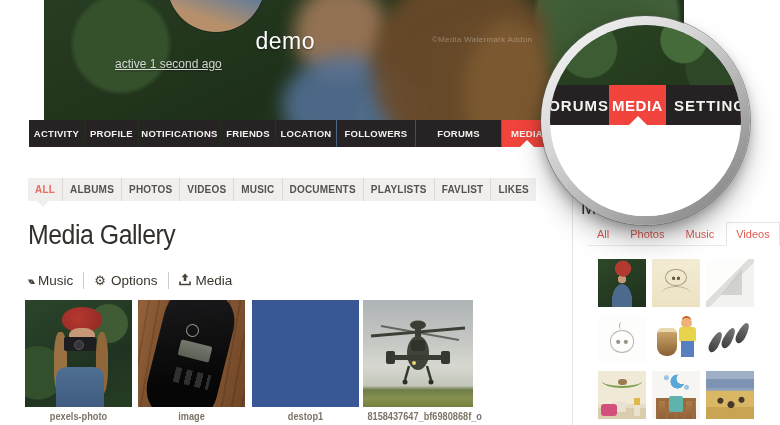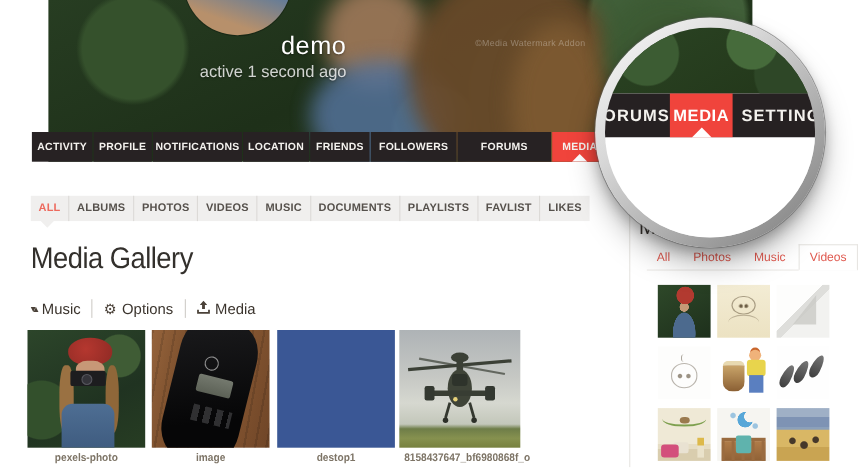--- a/index.html
+++ b/index.html
@@ -21,22 +21,22 @@
   .blob.hair  { left:328px; top:-30px; width:185px; height:195px; background:#6b4a2a; opacity:.92; }
   .blob.hair2 { left:420px; top:20px;  width:90px;  height:150px; background:#8a6336; opacity:.6; }
   .blob.pine  { left:505px; top:-10px; width:120px; height:120px; background:#3c5a33; opacity:.85; }
   .watermark { position:absolute; left:388px; top:35px; font-size:8px; color:rgba(255,255,255,.3); letter-spacing:.3px; }
 
   .avatar { position:absolute; left:167px; top:-66px; width:98px; height:98px; border-radius:50%;
     background: linear-gradient(200deg, #8fa3b5 15%, #5c7a9c 48%, #b7906b 80%);
     box-shadow:0 0 0 1px rgba(0,0,0,.25); }
   .username { position:absolute; left:115px; top:28px; width:200px; text-align:right;
     color:#fff; font-size:23px; font-weight:400; letter-spacing:.5px; text-shadow:0 1px 2px rgba(0,0,0,.4); }
-  .activity-status { position:absolute; left:115px; top:57px; width:200px; text-align:right;
-    color:rgba(255,255,255,.8); font-size:15px; text-shadow:0 1px 2px rgba(0,0,0,.4); }
+  .activity-status { position:absolute; left:115px; top:57px; width:200px; text-align:left;
+    color:rgba(255,255,255,.8); font-size:12px; text-shadow:0 1px 2px rgba(0,0,0,.4);text-decoration:underline; }
 
   
   .navbar { position:absolute; left:29px; top:120px; height:27px; display:flex; gap:1px; z-index:3; }
   .nav-item { height:27px; display:flex; align-items:center; justify-content:center;
     background:#272223; color:#f4f2ee; font-size:9.5px; font-weight:700; letter-spacing:.25px;
     white-space:nowrap; overflow:hidden; cursor:pointer; }
   .nav-item.active { background:#f0443c; position:relative; }
   .nav-item.active::after { content:""; position:absolute; bottom:0; left:50%; margin-left:-7px;
     border-left:7px solid transparent; border-right:7px solid transparent; border-bottom:7px solid #fff; }
 
@@ -209,22 +209,22 @@
   </div>
 
   <div class="avatar"></div>
   <div class="username">demo</div>
   <div class="activity-status">active 1 second ago</div>
 
   <div class="navbar">
     <div class="nav-item" style="width:55px">ACTIVITY</div>
     <div class="nav-item" style="width:53px">PROFILE</div>
     <div class="nav-item" style="width:81px">NOTIFICATIONS</div>
+    <div class="nav-item" style="width:54px">FRIENDS</div>
     <div class="nav-item" style="width:60px">LOCATION</div>
-    <div class="nav-item" style="width:54px">FRIENDS</div>
     <div class="nav-item" style="width:78px">FOLLOWERS</div>
     <div class="nav-item" style="width:85px">FORUMS</div>
     <div class="nav-item active" style="width:50px">MEDIA</div>
     <div class="nav-item" style="width:150px">SETTINGS</div>
   </div>
 
   <div class="subnav">
     <div class="subnav-item active">ALL</div>
     <div class="subnav-item">ALBUMS</div>
     <div class="subnav-item">PHOTOS</div>

